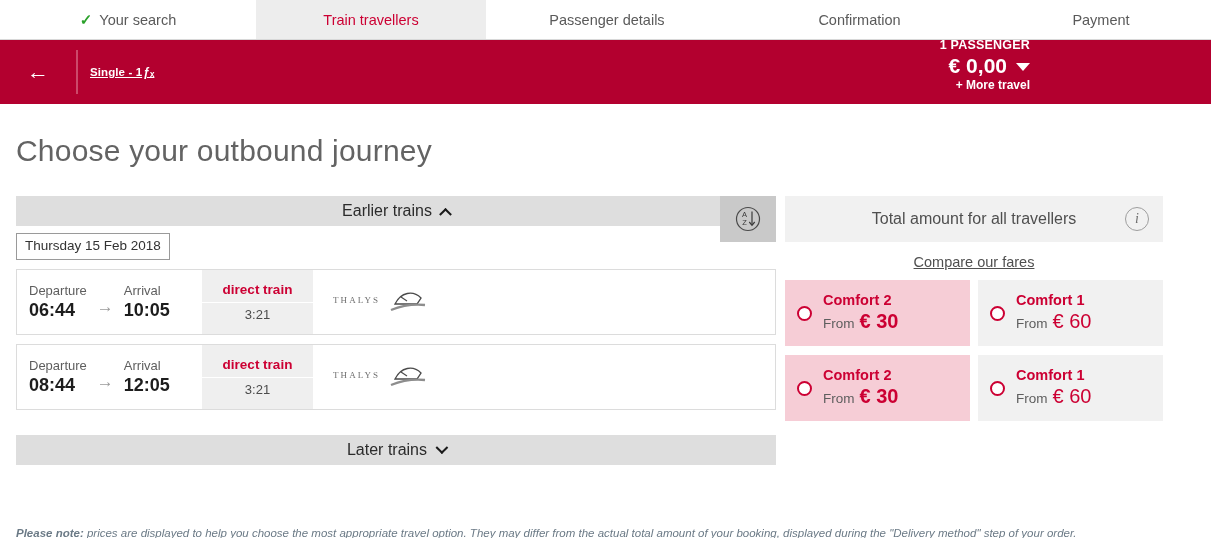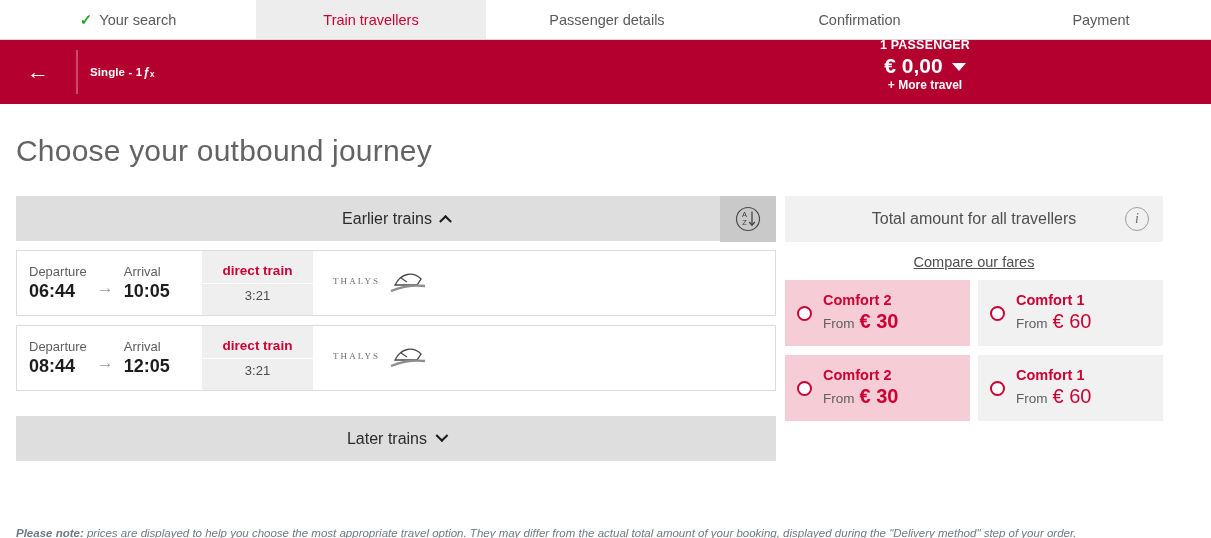--- a/index.html
+++ b/index.html
@@ -74,20 +74,21 @@
     opacity: .75;
   }
   .journey-text { padding-left: 12px; }
   .journey-sub {
     font-size: 11.5px;
     font-weight: bold;
     letter-spacing: .1px;
     line-height: 16px;
     display: flex;
     align-items: center;
+    text-decoration: underline;
   }
   .pax-glyph {
     display: inline-block;
     margin-left: 1px;
     font-size: 12px;
     line-height: 1;
   }
   .journey-route {
     font-size: 18px;
     font-weight: bold;
@@ -95,21 +96,21 @@
     margin-top: 2px;
   }
   .basket {
     position: absolute;
     left: 820px;
     top: 0;
     width: 210px;
     height: 50px;
     display: flex;
     flex-direction: column;
-    align-items: center;
+    align-items: flex-end;
     justify-content: center;
     cursor: pointer;
   }
   .basket-pax {
     font-size: 12.5px;
     font-weight: bold;
     letter-spacing: .2px;
     line-height: 15px;
   }
   .basket-amount {
@@ -149,21 +150,21 @@
     margin-top: 28px;
     padding: 0 16px;
     gap: 9px;
     align-items: flex-start;
   }
   .col-left { width: 760px; }
   .col-right { width: 378px; }
 
   
   .trains-bar {
-    height: 45px;
+    height: 30px;
     background: #dedede;
     display: flex;
     align-items: center;
     justify-content: center;
     position: relative;
     font-size: 16px;
     color: #2b2b2b;
     cursor: pointer;
     user-select: none;
   }
@@ -418,20 +419,23 @@
         <svg width="30" height="30" viewBox="0 0 30 30" aria-hidden="true">
           <circle cx="15" cy="15" r="11.5" fill="none" stroke="#4a4a4a" stroke-width="1.2"></circle>
           <text x="11.5" y="13" font-size="7.5" fill="#3a3a3a" text-anchor="middle" font-family="Liberation Sans, sans-serif">A</text>
           <text x="11.5" y="21" font-size="7.5" fill="#3a3a3a" text-anchor="middle" font-family="Liberation Sans, sans-serif">Z</text>
           <line x1="19" y1="7.5" x2="19" y2="21" stroke="#3a3a3a" stroke-width="1.2"></line>
           <polyline points="16.3,18 19,21.3 21.7,18" fill="none" stroke="#3a3a3a" stroke-width="1.2"></polyline>
         </svg>
       </span>
     </div>
 
+    <div>
+      <span class="date-chip">Thursday 15 Feb 2018</span>
+    </div>
 
     <div class="train-row">
       <div class="times">
         <div class="time-block">
           <div class="time-label">Departure</div>
           <div class="time-value">06:44</div>
         </div>
         <div class="time-arrow">→</div>
         <div class="time-block">
           <div class="time-label">Arrival</div>

